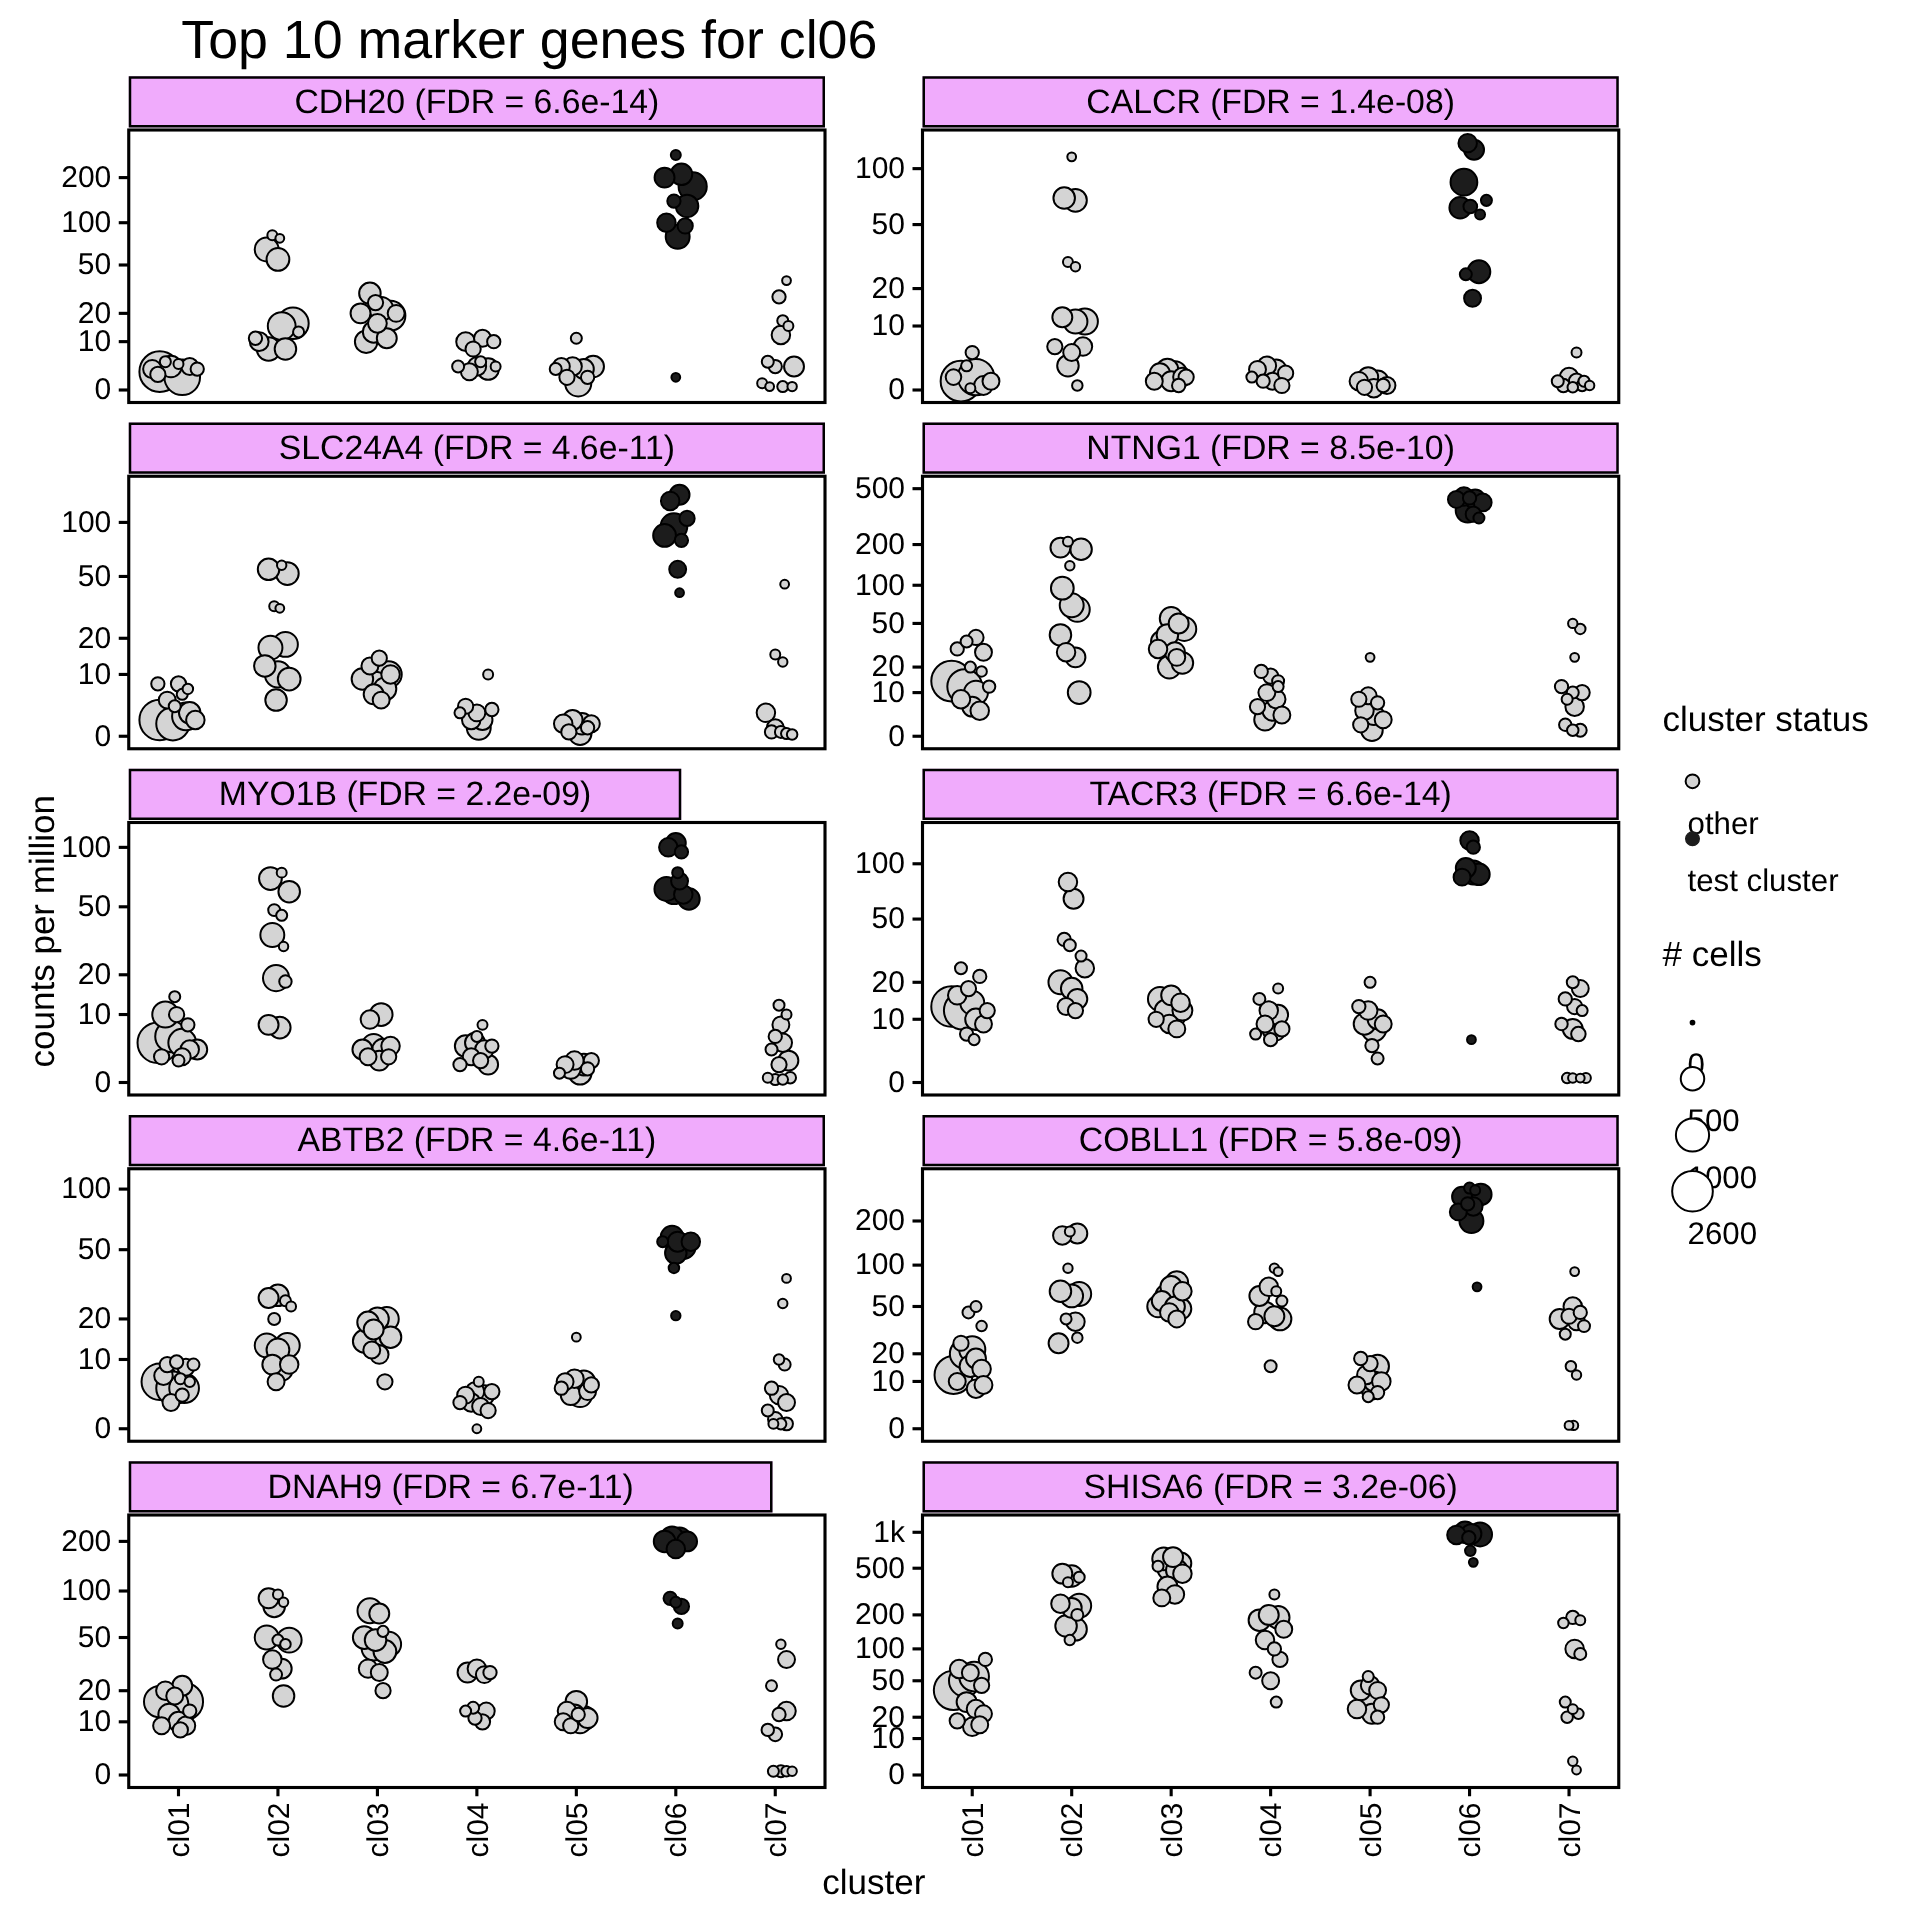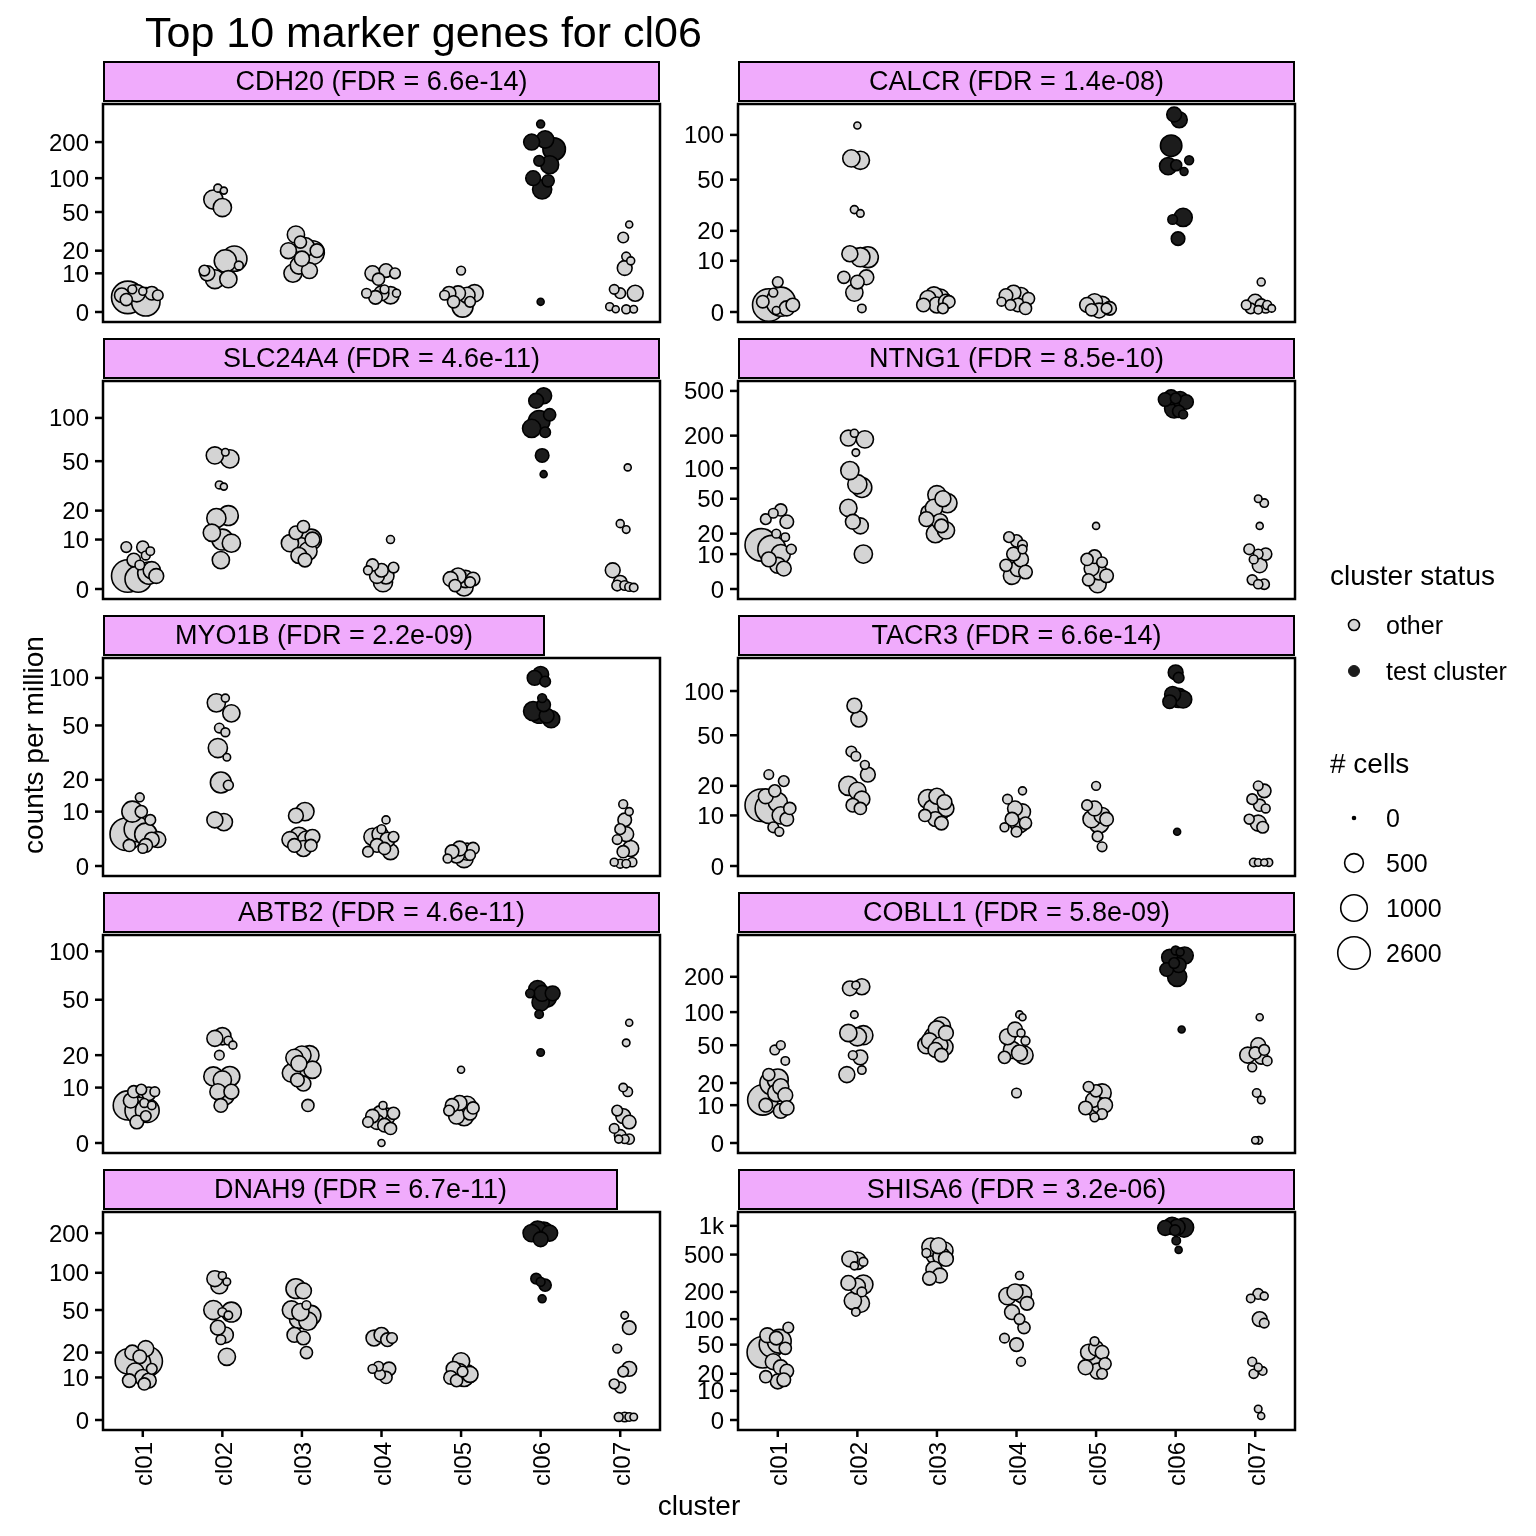--- a/index.html
+++ b/index.html
@@ -7,21 +7,21 @@
           font-family:"Liberation Sans",sans-serif;color:#000;overflow:hidden;}
   .main-title{position:absolute;top:8px;left:104px;font-size:43px;margin-left:41px;}
   .y-axis-title{position:absolute;top:745px;left:34px;white-space:nowrap;font-size:28px;
           transform:translate(-50%,-50%) rotate(-90deg);}
   .x-axis-title{position:absolute;top:1490px;left:103px;width:1192px;text-align:center;font-size:28px;}
   .strip{position:absolute;box-sizing:border-box;height:41px;border:2.5px solid #000;background:#f0abfc;
          display:flex;align-items:center;justify-content:center;font-size:27px;}
   svg.facet{position:absolute;overflow:visible;}
   svg.facet text{font-family:"Liberation Sans",sans-serif;fill:#000;}
   .lg-title{position:absolute;left:1330px;font-size:28px;white-space:nowrap;}
-  .lg-row{position:absolute;left:1336px;display:flex;align-items:center;white-space:nowrap;}
+  .lg-row{position:absolute;left:1336px;display:flex;align-items:flex-start;white-space:nowrap;flex-direction:column;}
   .lg-row .marker{width:36px;height:40px;display:flex;align-items:center;justify-content:center;}
   .lg-row .lbl{margin-left:14px;font-size:25px;}
 </style>
 </head>
 <body>
 
 <div class="canvas">
   <div class="main-title">Top 10 marker genes for cl06</div>
   <div class="y-axis-title">counts per million</div>
   <div class="x-axis-title">cluster</div>

